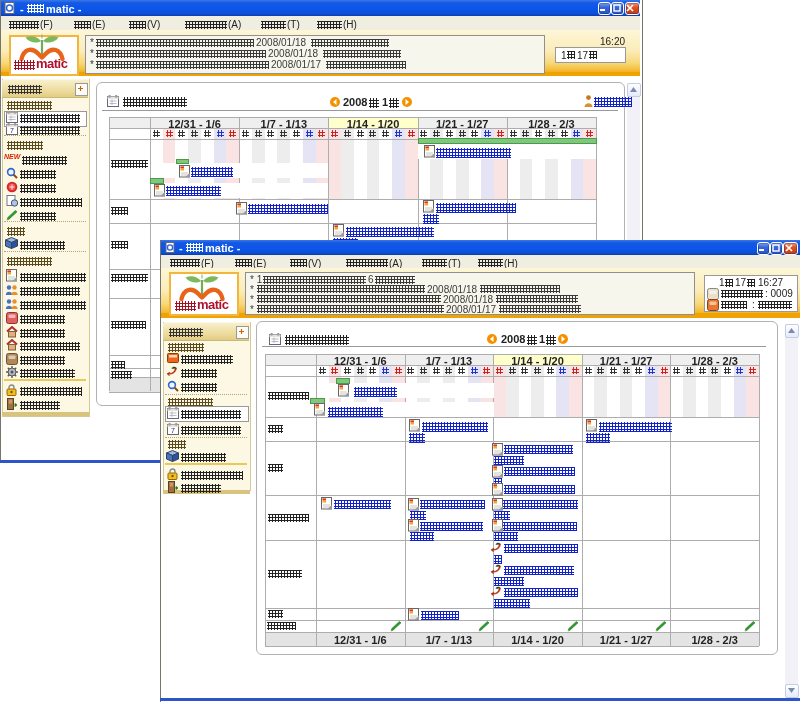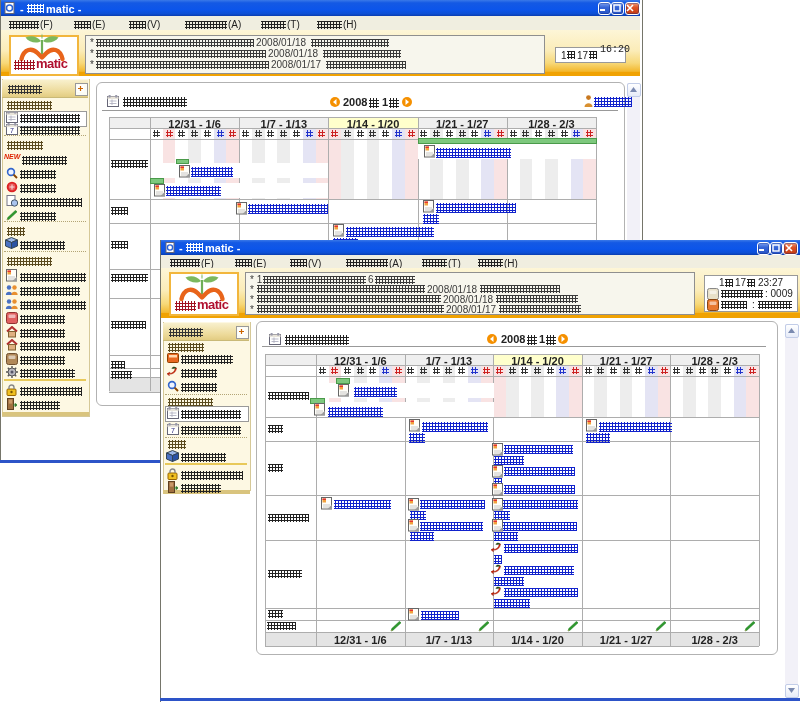--- a/index.html
+++ b/index.html
@@ -75,21 +75,21 @@
 <i class="j" style="left:323px;top:49.7px;width:78px;height:8px;color:#3a3a3a;"></i>
 <div class="t" style="left:90px;top:58.9px;font-size:10px;color:#333;">*</div>
 <i class="j" style="left:96px;top:60.9px;width:173px;height:8px;color:#3a3a3a;"></i>
 <div class="t" style="left:271px;top:58.9px;font-size:10px;color:#3a3a3a;">2008/01/17</div>
 <i class="j" style="left:326px;top:60.9px;width:80px;height:8px;color:#3a3a3a;"></i>
 <div class="b" style="left:555px;top:47px;width:69px;height:14px;background:#fff;border:1px solid #999"></div>
 <div class="t" style="left:561px;top:50px;font-size:10px;color:#222;">1</div>
 <i class="j" style="left:567px;top:51px;width:8px;height:8px;color:#222;"></i>
 <div class="t" style="left:577px;top:50px;font-size:10px;color:#222;">17</div>
 <i class="j" style="left:589px;top:51px;width:8px;height:8px;color:#222;"></i>
-<div class="t" style="left:600px;top:44px;font-size:10px;color:#222;font-family:Liberation Mono, monospace;">16:20</div>
+<div class="t" style="left:600px;top:36px;font-size:10px;color:#222;">16:20</div>
 <div class="b sb" style="left:2px;top:79px;width:86px;height:337px"></div>
 <div class="b" style="left:2px;top:412px;width:87px;height:4px;background:#d9c47e"></div>
 <div class="b sh" style="left:2px;top:80px;width:86px;height:17px"></div>
 <i class="j" style="left:8px;top:85px;width:34px;height:9px;color:#333;"></i>
 <div class="b" style="left:75px;top:83px;width:11px;height:11px;background:#fdfdf5;border:1px solid #999"></div>
 <svg class="b" style="left:77px;top:85px" width="7" height="7" viewBox="0 0 7 7">
     <rect x="0" y="0" width="7" height="7" fill="#fff"></rect>
     <path d="M1 3.5 h5 M3.5 1 v5" stroke="#c60" stroke-width="1.2"></path>
   </svg>
 <i class="j" style="left:7px;top:101px;width:45px;height:9px;color:#5a4a1e;"></i>
@@ -455,21 +455,21 @@
 <i class="j" style="left:496px;top:295.2px;width:82px;height:8px;color:#3a3a3a;"></i>
 <div class="t" style="left:250px;top:303.9px;font-size:10px;color:#3a3a3a;">*</div>
 <i class="j" style="left:257px;top:305.4px;width:187px;height:8px;color:#3a3a3a;"></i>
 <div class="t" style="left:446px;top:303.9px;font-size:10px;color:#3a3a3a;">2008/01/17</div>
 <i class="j" style="left:499px;top:305.4px;width:82px;height:8px;color:#3a3a3a;"></i>
 <div class="b" style="left:704px;top:275px;width:92px;height:35px;background:#fff;border:1px solid #999"></div>
 <div class="t" style="left:719px;top:277px;font-size:10px;color:#222;">1</div>
 <i class="j" style="left:725px;top:278.5px;width:8px;height:8px;color:#222;"></i>
 <div class="t" style="left:735px;top:277px;font-size:10px;color:#222;">17</div>
 <i class="j" style="left:747px;top:278.5px;width:8px;height:8px;color:#222;"></i>
-<div class="t" style="left:758px;top:277px;font-size:10px;color:#222;">23:27</div>
+<div class="t" style="left:758px;top:277px;font-size:10px;color:#222;">16:27</div>
 <svg class="b" style="left:707px;top:287.5px" width="12" height="12" viewBox="0 0 12 12">
     <rect x="0.5" y="0.5" width="11" height="11" rx="2" fill="#e8e0c8" stroke="#888"></rect>
     <rect x="2.5" y="2.5" width="7" height="3.5" rx="1" fill="#fff" opacity="0.55"></rect>
   </svg>
 <i class="j" style="left:721px;top:289.5px;width:42px;height:8px;color:#222;"></i>
 <div class="t" style="left:765px;top:287.5px;font-size:10px;color:#222;">: 0009</div>
 <svg class="b" style="left:707px;top:298.5px" width="12" height="12" viewBox="0 0 12 12">
     <rect x="0.5" y="0.5" width="11" height="11" rx="2" fill="#e87830" stroke="#884410"></rect>
     <rect x="2.5" y="2.5" width="7" height="3.5" rx="1" fill="#fff" opacity="0.55"></rect>
   </svg>

